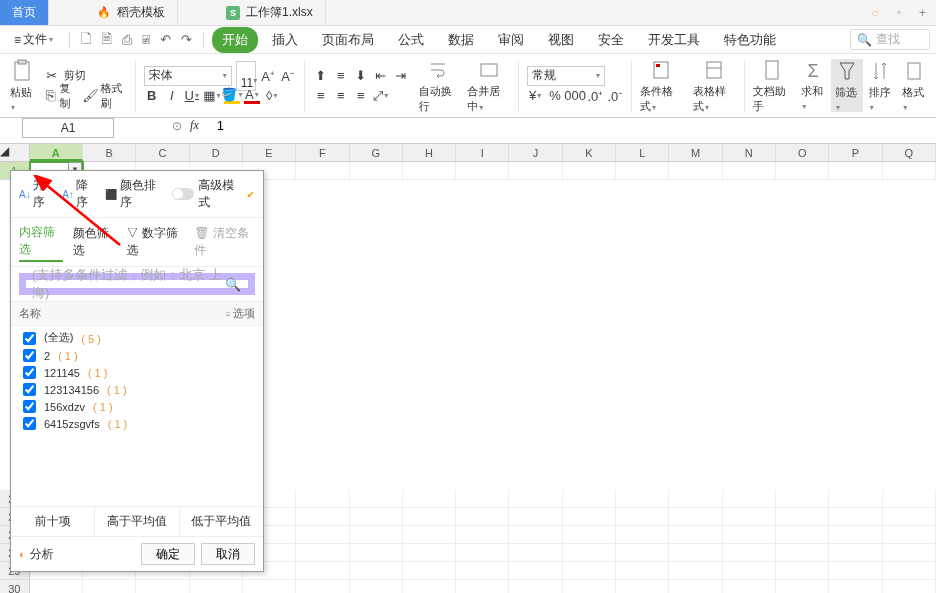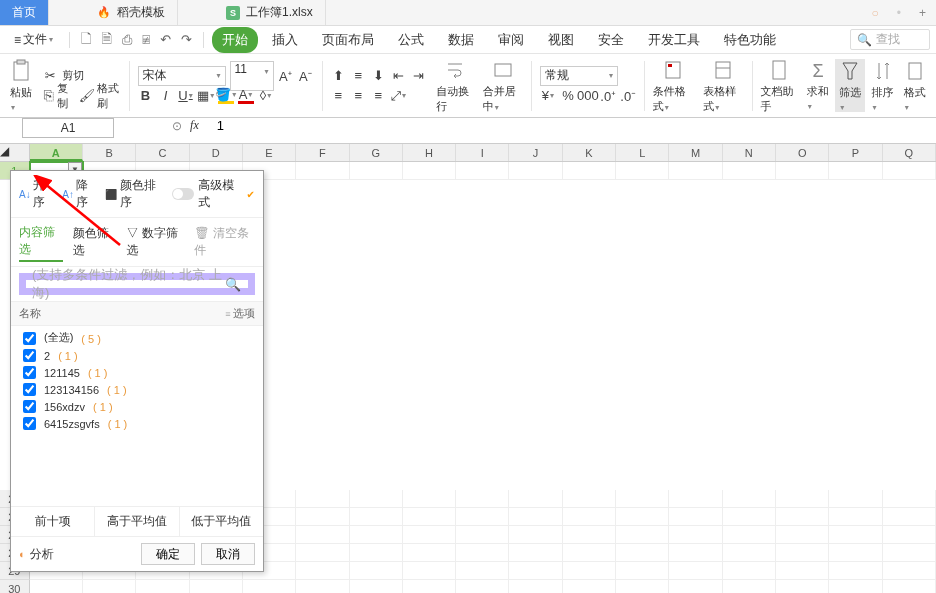--- a/index.html
+++ b/index.html
@@ -27,21 +27,21 @@
 
 .ribbon { height: 64px; display: flex; align-items: center; padding: 0 6px; border-bottom: 1px solid #ccc; gap: 2px; }
 .ribbon .group { display: flex; flex-direction: column; gap: 2px; padding: 0 4px; height: 56px; justify-content: center; }
 .ribbon .vgroup { display: flex; flex-direction: column; align-items: center; justify-content: center; padding: 0 4px; font-size: 11px; gap: 2px; }
 .ribbon .rsep { width: 1px; height: 50px; background: #e5e5e5; margin: 0 2px; }
 .ribbon .row { display: flex; align-items: center; gap: 4px; }
 .ribbon .lbl { font-size: 11px; }
 .ribbon .big-icon { width: 18px; height: 24px; }
 .ribbon select, .ribbon .combo { border: 1px solid #ccc; font-size: 12px; height: 20px; background: #fff; }
 .combo.font { width: 88px; padding: 0 4px; display: inline-flex; align-items: center; justify-content: space-between; }
-.combo.size { width: 44px; padding: 14px 4px; display: inline-flex; align-items: flex-end; justify-content: space-between; }
+.combo.size { width: 20px; padding: 14px 4px; display: inline-flex; align-items: flex-start; justify-content: space-between; }
 .ribbon .ico { width: 16px; height: 16px; font-size: 13px; display: inline-flex; align-items: center; justify-content: center; color: #444; }
 .ribbon .drop::after { content: "▾"; font-size: 8px; color: #888; margin-left: 1px; }
 .combo .caret { font-size: 8px; color: #888; }
 .filter-active { background: #e6e6e6; padding: 2px 4px; border-radius: 0; }
 
 
 .formula-bar { height: 26px; display: flex; align-items: flex-start; border-bottom: 1px solid #ccc; }
 .name-box { width: 92px; height: 20px; border: 1px solid #bbb; margin: 0 8px 0 22px; display: flex; align-items: center; justify-content: center; font-size: 12px; position: relative; }
 .fx-area { display: flex; align-items: center; gap: 8px; flex: 1; padding-left: 50px; }
 .fx-label { font-style: italic; font-family: serif; }

